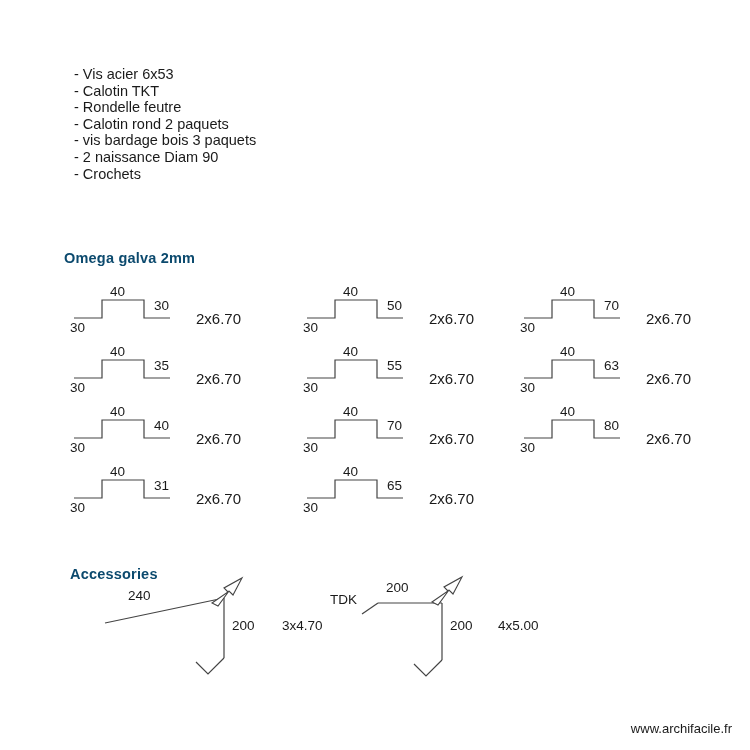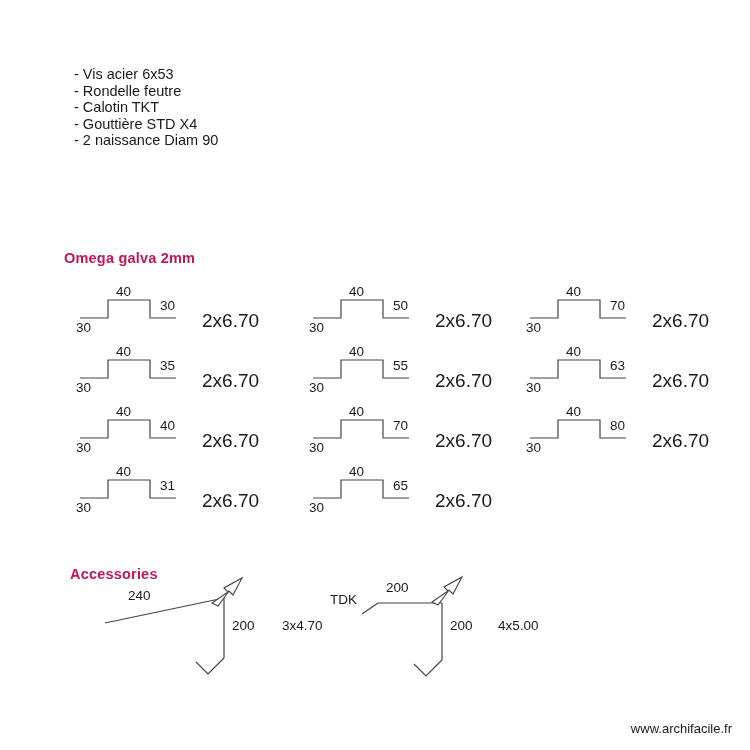--- a/index.html
+++ b/index.html
@@ -29,30 +29,30 @@
     line-height: 16.6px;
     color: #1a1a1a;
     white-space: pre;
   }
 
   
   .section-title {
     position: absolute;
     font-size: 14.5px;
     font-weight: bold;
-    color: #be185d;
+    color: #0c4a6e;
     letter-spacing: 0.2px;
   }
   #omega-title { left: 64px; top: 250px; }
   #accessories-title { left: 70px; top: 566px; }
 
   
   #omega-grid {
     position: absolute;
-    left: 14px;
+    left: 8px;
     top: 282px;
     width: 686px;
   }
   .profile-row {
     position: relative;
     height: 60px;
   }
   .profile-cell {
     position: absolute;
     top: 0;
@@ -65,21 +65,21 @@
 
   .profile-svg {
     position: absolute;
     left: 0;
     top: 0;
   }
   .qty-label {
     position: absolute;
     left: 126px;
     top: 28px;
-    font-size: 19px;
+    font-size: 15px;
     color: #1a1a1a;
     white-space: nowrap;
     text-align: center;
   }
   .dim {
     position: absolute;
     font-size: 13.5px;
     color: #1a1a1a;
     white-space: nowrap;
   }
@@ -114,24 +114,26 @@
     font-size: 13px;
     color: #1a1a1a;
     margin-left: 28px;
   }
 </style>
 </head>
 <body>
 
 <div id="materials-list">
     <div class="material-line">- Vis acier 6x53</div>
+    <div class="material-line">- Calotin TKT</div>
     <div class="material-line">- Rondelle feutre</div>
-    <div class="material-line">- Calotin TKT</div>
-    <div class="material-line">- Gouttière STD X4</div>
+    <div class="material-line">- Calotin rond 2 paquets</div>
+    <div class="material-line">- vis bardage bois 3 paquets</div>
     <div class="material-line">- 2 naissance Diam 90</div>
+    <div class="material-line">- Crochets</div>
   </div>
 
 <div class="section-title" id="omega-title">Omega galva 2mm</div>
 
 <div id="omega-grid">
     <div class="profile-row">
       <div class="profile-cell col0">
         <svg width="110" height="46" viewBox="0 0 110 46" class="profile-svg">
           <path d="M 4 36 L 32 36 L 32 18 L 74 18 L 74 36 L 100 36" stroke="#444444" stroke-width="1.2" fill="none"></path>
         </svg>

